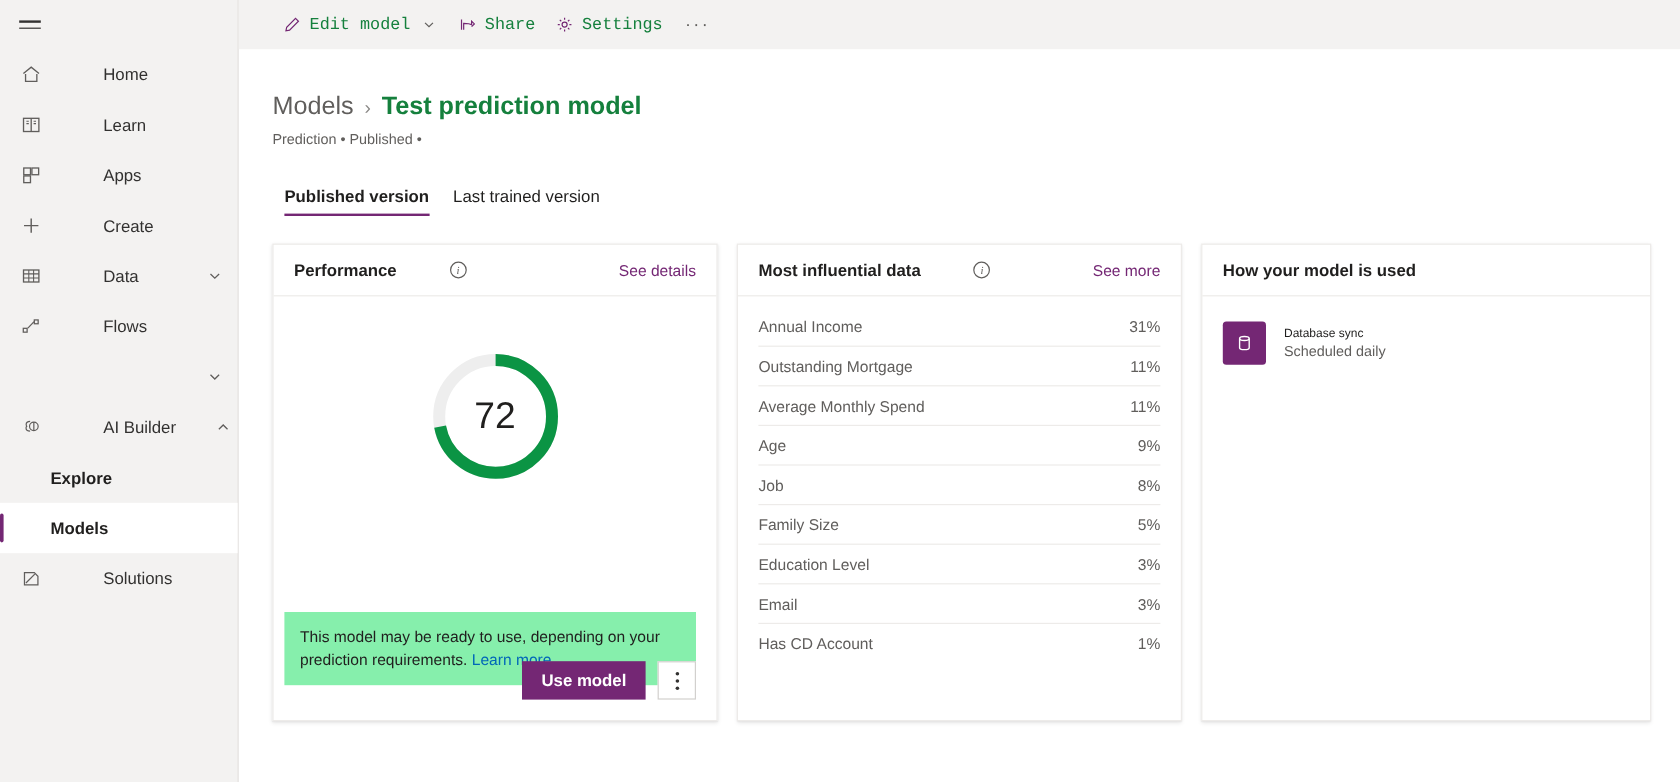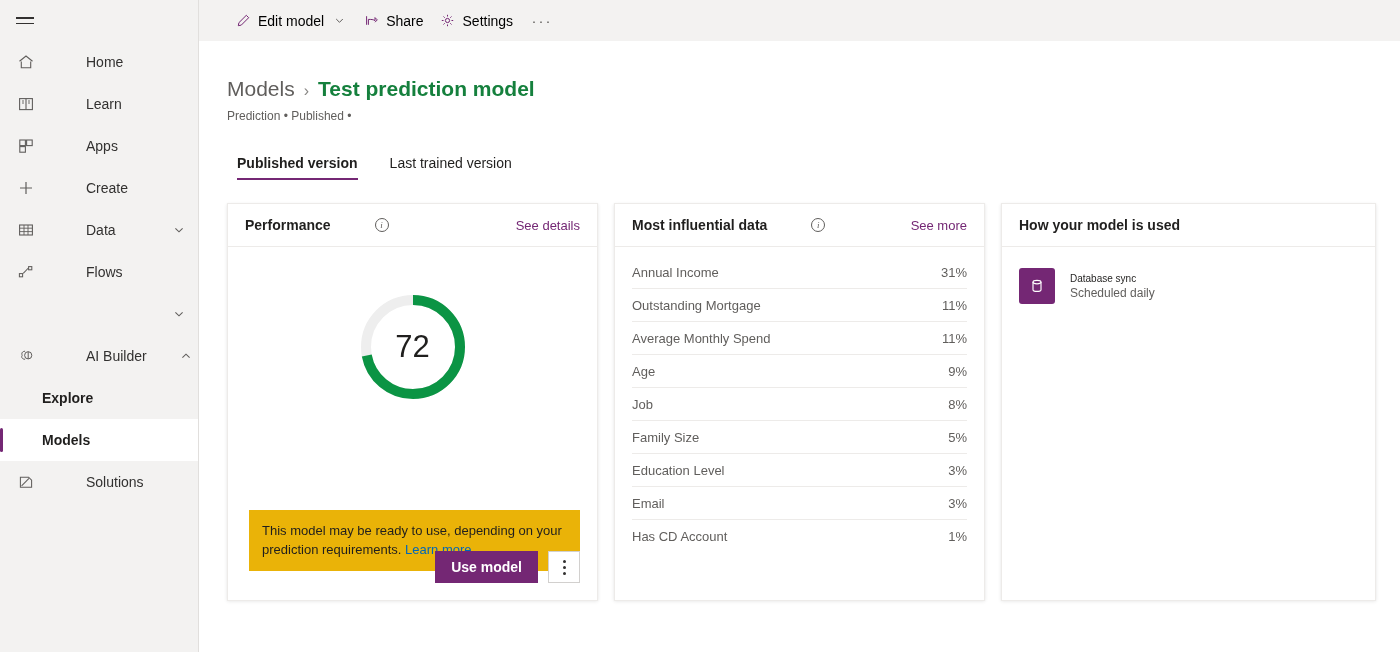--- a/index.html
+++ b/index.html
@@ -49,36 +49,36 @@
   
   .main { flex: 1 1 auto; height: 652px; background: #ffffff; position: relative; }
 
   .toolbar {
     height: 41px; background: #f3f2f1;
     display: flex; align-items: center;
     padding-left: 28px; gap: 0px;
   }
   .tb-btn {
     display: flex; align-items: center; height: 30px;
-    padding: 0 8px; font-size: 14px; color: #000000;
-    cursor: pointer; border-radius: 2px; white-space: nowrap;
+    padding: 0 8px; font-size: 14px; color: #15803d;
+    cursor: pointer; border-radius: 2px; white-space: nowrap; font-family: Liberation Mono, monospace;
   }
   .tb-btn .tb-ico { width: 16px; height: 16px; margin-right: 7px; display: flex; align-items: center; justify-content: center; }
   .tb-caret { width: 16px; height: 16px; margin-left: 7px; display: flex; align-items: center; justify-content: center; }
   .tb-dots { display: flex; align-items: center; justify-content: center; height: 30px; width: 30px; margin-left: 6px; cursor: pointer; color: #605e5c; letter-spacing: 2px; font-size: 15px; }
 
   .content { padding: 0 0 0 28px; }
 
   .breadcrumb { display: flex; align-items: baseline; padding-top: 36px; }
   .bc-parent { font-size: 21px; color: #605e5c; cursor: pointer; font-weight: 400; }
   .bc-sep { font-size: 16px; color: #8a8886; margin: 0 9px; }
   .bc-current { font-size: 21px; color: #15803d; font-weight: 600; }
   .subtitle { font-size: 12px; color: #605e5c; margin-top: 8px; }
 
-  .tabs { display: flex; margin-top: 32px; gap: 12px; }
+  .tabs { display: flex; margin-top: 32px; gap: 0; }
   .tab {
     font-size: 14px; color: #201f1e; padding: 0 10px 9px 10px;
     cursor: pointer; position: relative;
   }
   .tab.active { font-weight: 700; }
   .tab.active::after {
     content: ""; position: absolute; left: 10px; right: 10px; bottom: 0;
     height: 2px; background: #742774;
   }
 
@@ -109,22 +109,22 @@
   
   .perf-body { padding: 0 17px; position: relative; height: 354px; }
   .gauge-wrap { display: flex; justify-content: center; padding-top: 44px; }
   .gauge { position: relative; width: 112px; height: 112px; }
   .gauge svg { display: block; transform: rotate(-90deg); }
   .gauge-val {
     position: absolute; inset: 0; display: flex; align-items: center; justify-content: center;
     font-size: 31px; color: #201f1e; font-weight: 400;
   }
   .banner {
-    position: absolute; left: 21px; right: 17px; top: 263px;
-    background: #eab308; padding: 11px 13px 12px 13px;
+    position: absolute; left: 9px; right: 17px; top: 263px;
+    background: #86efac; padding: 11px 13px 12px 13px;
     font-size: 13px; line-height: 19px; color: #201f1e;
   }
   .banner a { color: #0067b8; text-decoration: none; cursor: pointer; }
   .perf-actions {
     position: absolute; right: 17px; bottom: 18px;
     display: flex; align-items: center; gap: 10px;
   }
   .btn-primary {
     background: #742774; color: #ffffff; font-size: 14px; font-weight: 700;
     height: 32px; padding: 0 16px; border: none; cursor: pointer;

